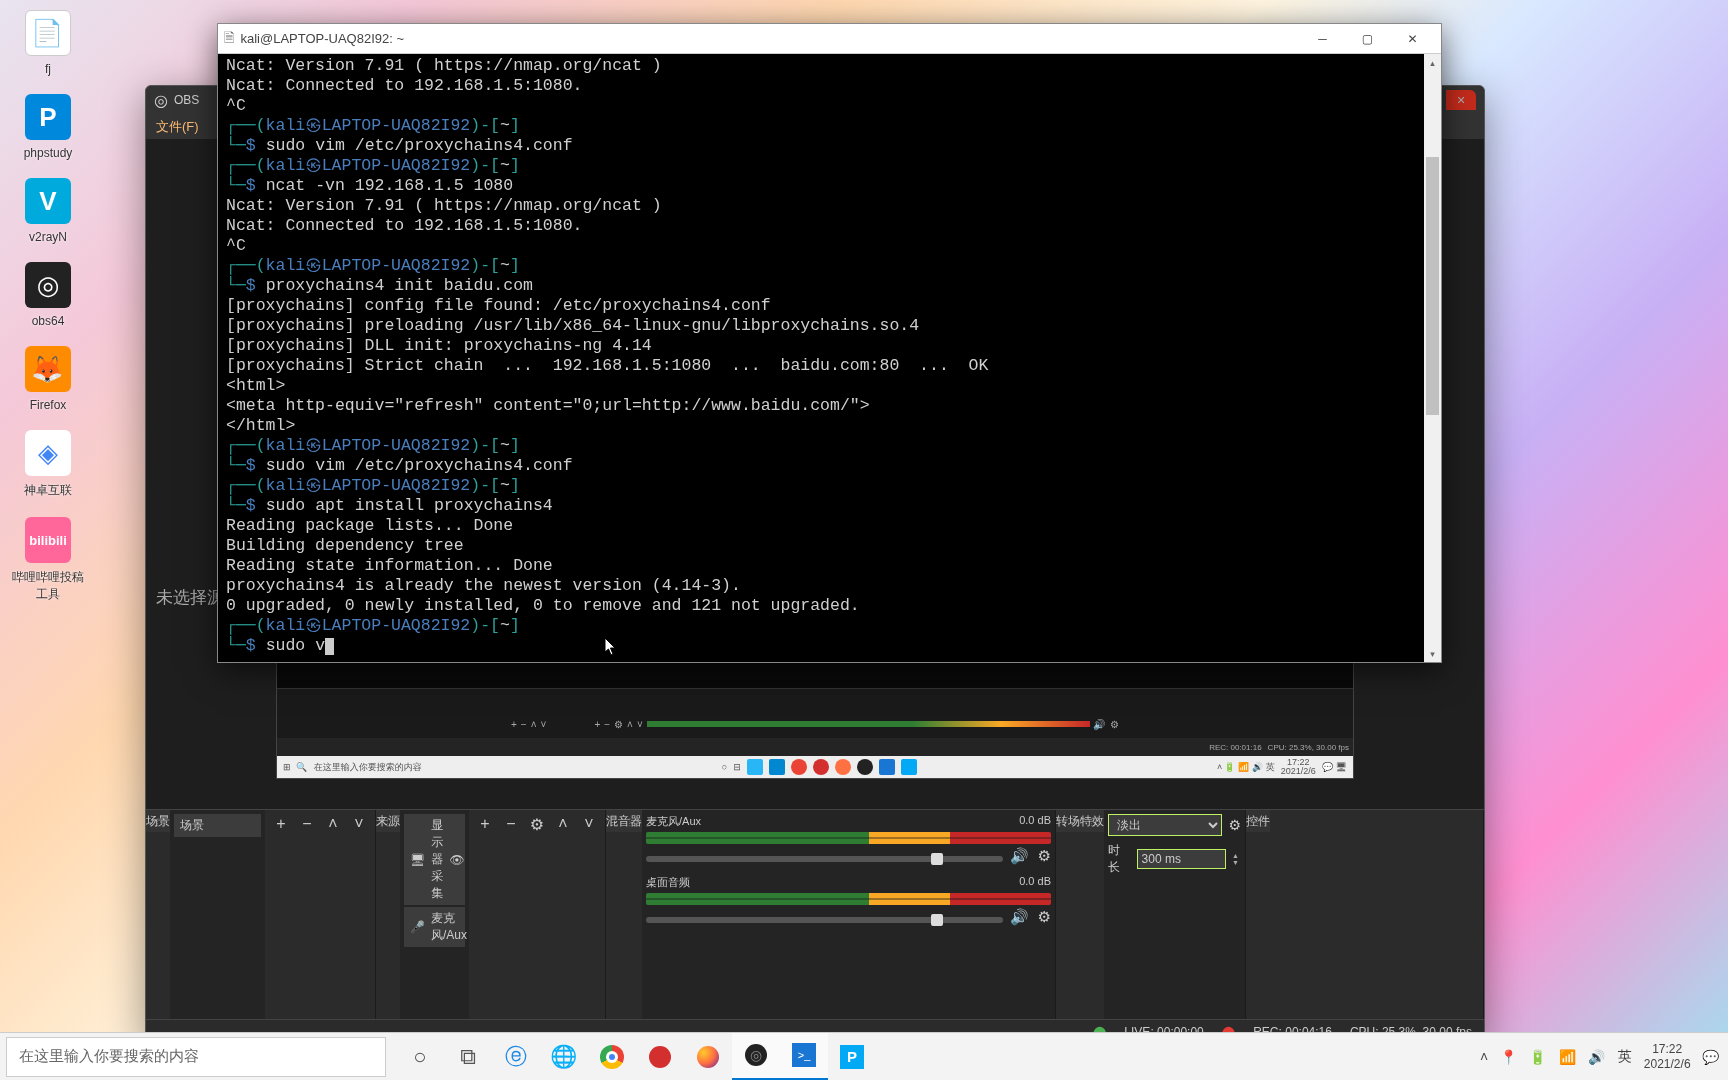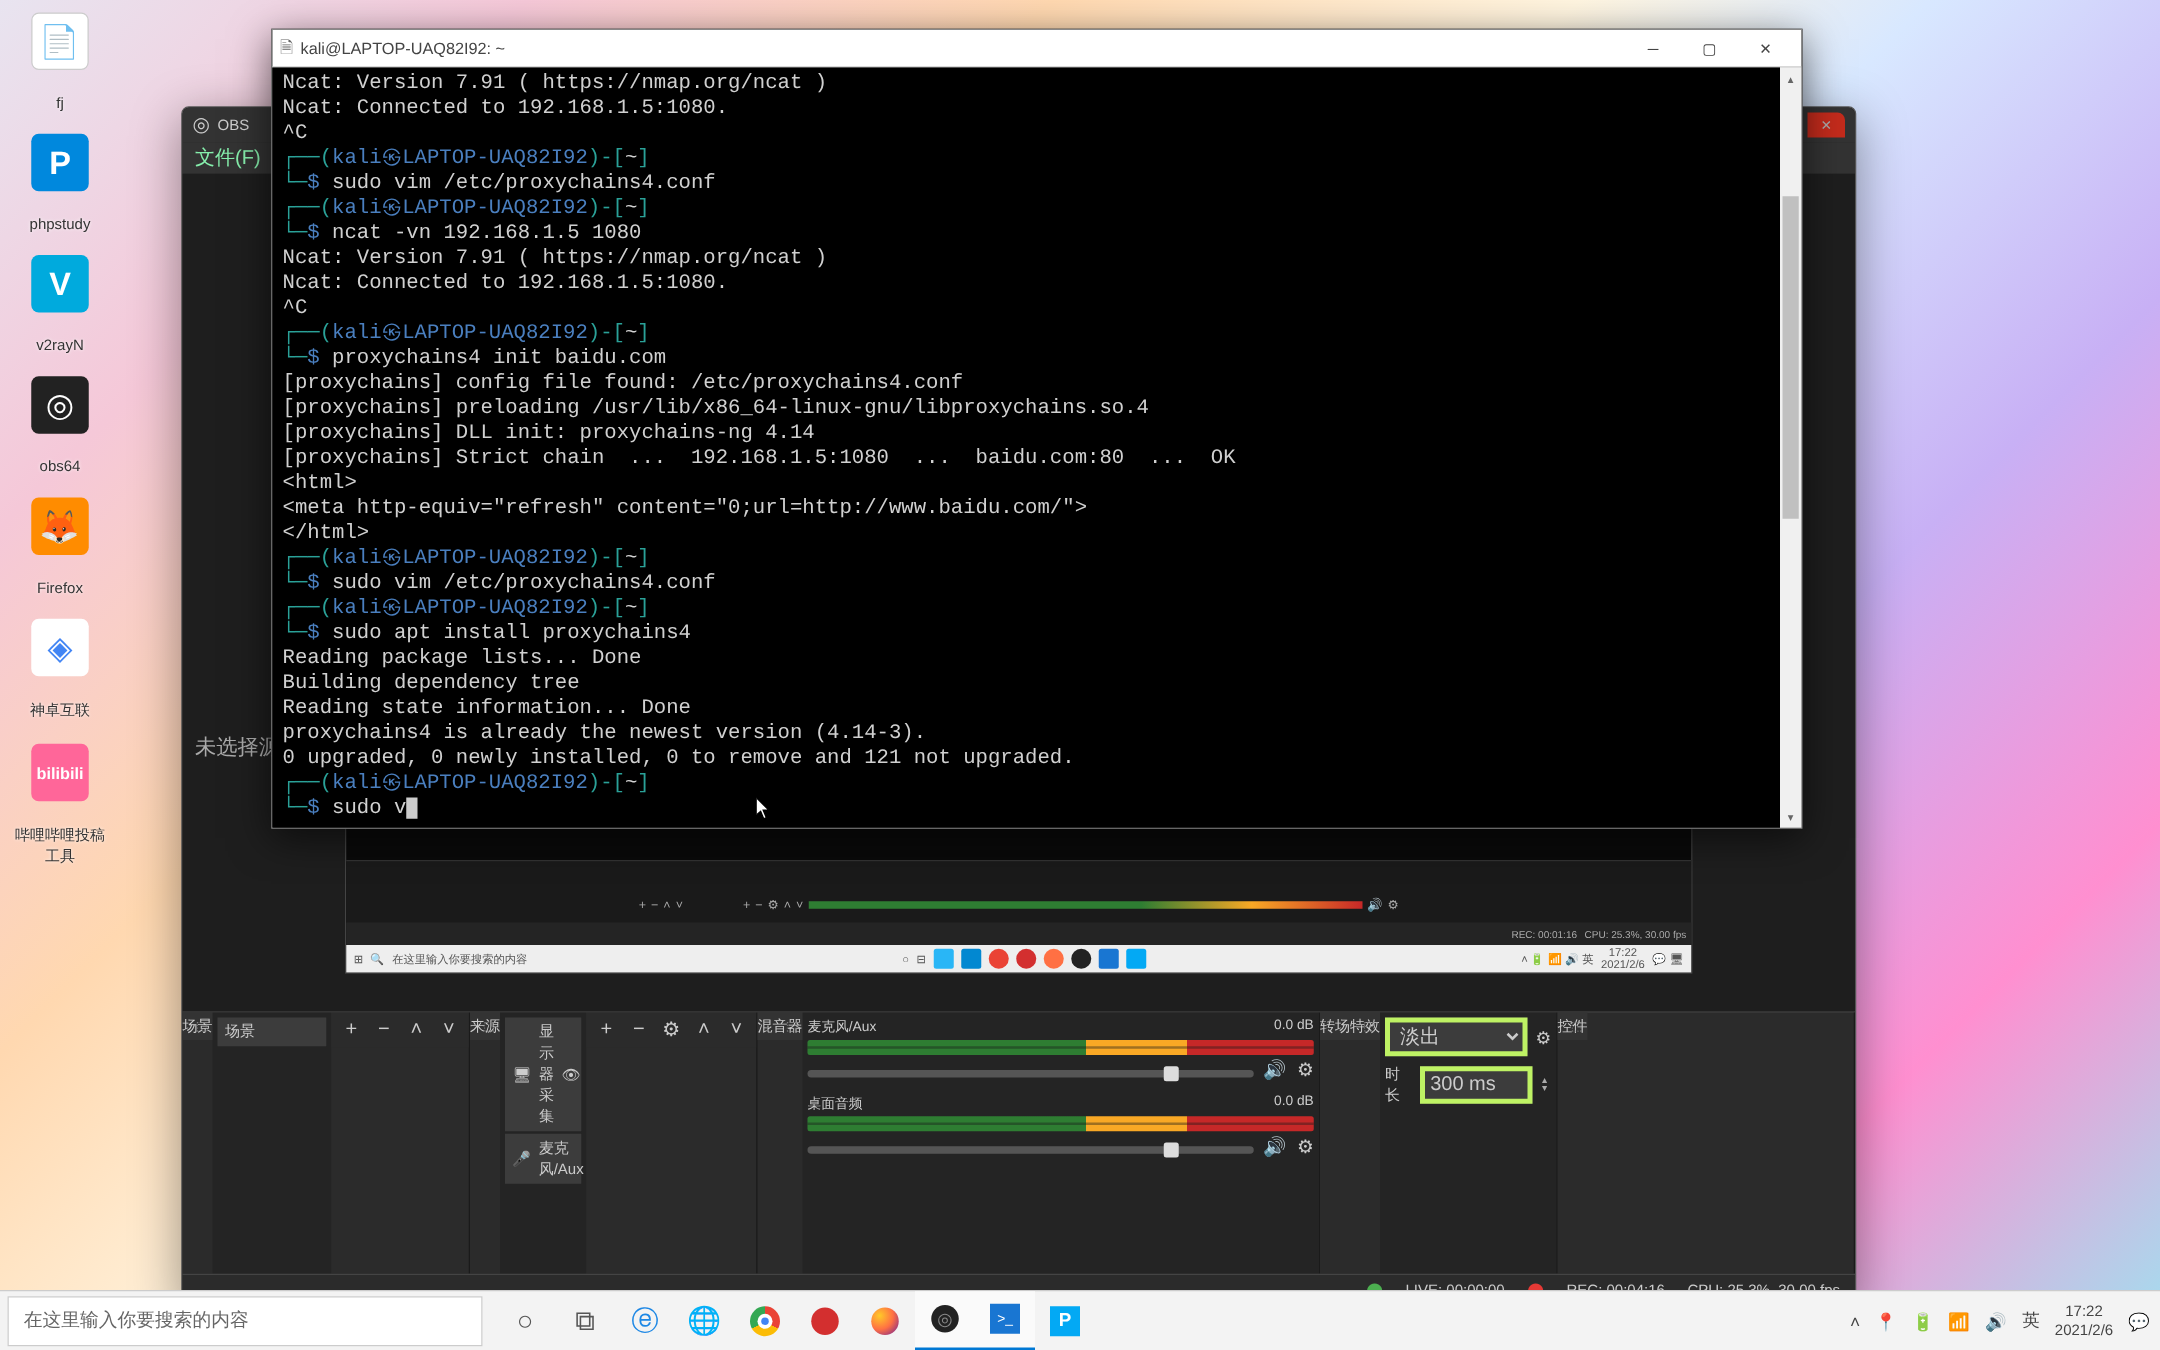--- a/index.html
+++ b/index.html
@@ -6,21 +6,21 @@
 html, body { width: 1728px; height: 1080px; overflow: hidden; font-family: "Segoe UI", Arial, sans-serif; }
 body {
   background: linear-gradient(135deg, #e8e4f0 0%, #f5c8d8 15%, #ffd8b0 30%, #fff5e0 45%, #d8e8ff 55%, #c8b0f5 70%, #ff8fd0 85%, #a0e0f0 100%);
   position: relative;
 }
 
 
 .desktop-icons { position: absolute; top: 10px; left: 8px; width: 80px; }
 .desktop-icon { display: flex; flex-direction: column; align-items: center; margin-bottom: 18px; cursor: pointer; }
 .desktop-icon .icon-img { width: 46px; height: 46px; border-radius: 6px; display: flex; align-items: center; justify-content: center; font-size: 26px; color: #fff; }
-.desktop-icon .icon-label { font-size: 12px; color: #333; text-shadow: 0 0 3px #fff; margin-top: 19px; text-align: center; }
+.desktop-icon .icon-label { font-size: 12px; color: #333; text-shadow: 0 0 3px #fff; margin-top: 6px; text-align: center; }
 .file-icon { background: #fff; border: 1px solid #ccc; color: #999 !important; }
 .phpstudy-icon { background: #0088dd; }
 .v2rayn-icon { background: #00aadd; }
 .obs-icon { background: #222; }
 .firefox-icon { background: #ff8c00; }
 .nk-icon { background: #fff; }
 .bili-icon { background: #ff6699; }
 
 
 .obs-window {
@@ -41,21 +41,21 @@
   background: #333;
   display: flex;
   align-items: center;
   padding: 0 8px;
   border-radius: 6px 6px 0 0;
 }
 .obs-titlebar .title { color: #ccc; font-size: 12px; margin-left: 6px; flex: 1; }
 .obs-titlebar .win-btn { width: 30px; height: 20px; display: flex; align-items: center; justify-content: center; color: #aaa; font-size: 11px; }
 .obs-close { background: #c42b1c; color: #fff; border-radius: 0 6px 0 0; }
 .obs-menu { height: 25px; background: #333; display: flex; align-items: center; padding: 0 10px; }
-.obs-menu span { color: #86efac; font-size: 16px; margin-right: 29px; }
+.obs-menu span { color: #fdba74; font-size: 13px; margin-right: 29px; }
 .obs-preview { flex: 1; background: #1e1e1e; position: relative; }
 .obs-preview-content {
   position: absolute;
   left: 130px; top: 0; right: 130px; bottom: 30px;
   background: #0a0a0a;
   border: 1px solid #444;
 }
 .obs-preview-inner {
   position: absolute;
   left: 0; right: 0; bottom: 0; height: 90px;
@@ -129,21 +129,21 @@
   height: 6px; background: #555; border-radius: 3px; position: relative; margin-top: 6px;
 }
 .mixer-slider::after {
   content: ""; position: absolute; left: 80%; top: -3px; width: 12px; height: 12px; background: #ddd; border-radius: 2px;
 }
 .mixer-controls { display: flex; align-items: center; gap: 8px; }
 .mixer-controls .slider-wrap { flex: 1; }
 .mixer-controls .mic-ico, .mixer-controls .gear-ico { color: #ccc; font-size: 15px; }
 
 .trans-body select, .trans-body input {
-  background: #3c3c3c; border: 4px solid #bef264; color: #ccc; font-size: 16px;
+  background: #3c3c3c; border: 1px solid #bef264; color: #ccc; font-size: 12px;
   padding: 2px 4px; width: 100%;
 }
 .trans-row { display: flex; align-items: center; gap: 6px; margin-bottom: 6px; }
 .trans-row label { width: 35px; font-size: 12px; }
 .trans-row .cog { color: #ccc; font-size: 14px; }
 .trans-row .spinner { width: 14px; display: flex; flex-direction: column; font-size: 7px; line-height: 7px; color: #aaa; }
 
 .control-btn {
   background: #3c3c3c; color: #ddd; border: 1px solid #555; font-size: 13px;
   padding: 3px 4px; margin-bottom: 3px; text-align: center; border-radius: 3px;

